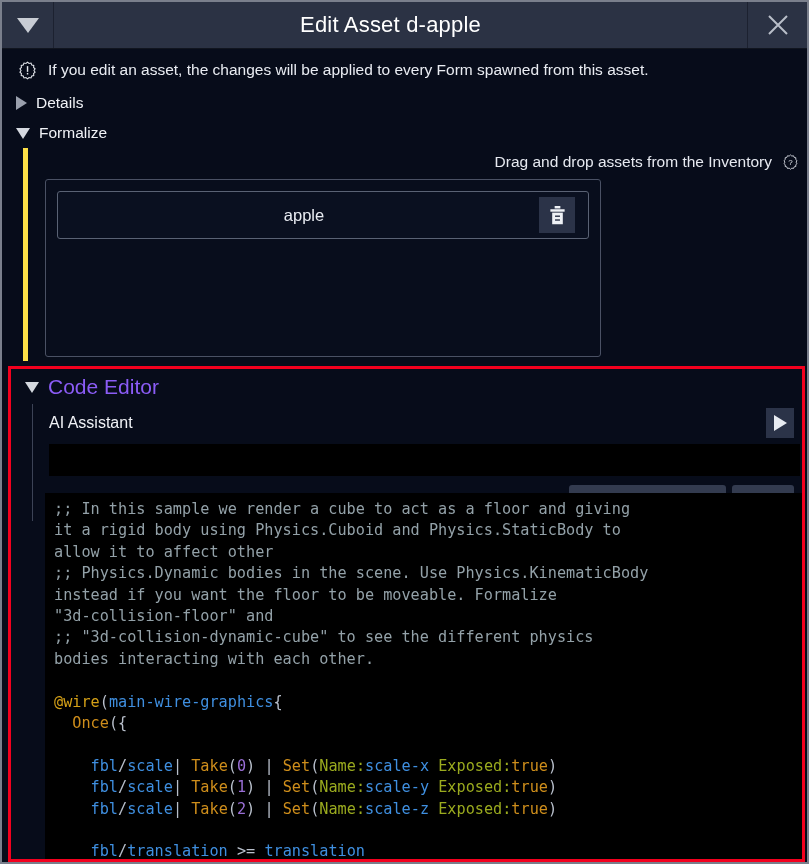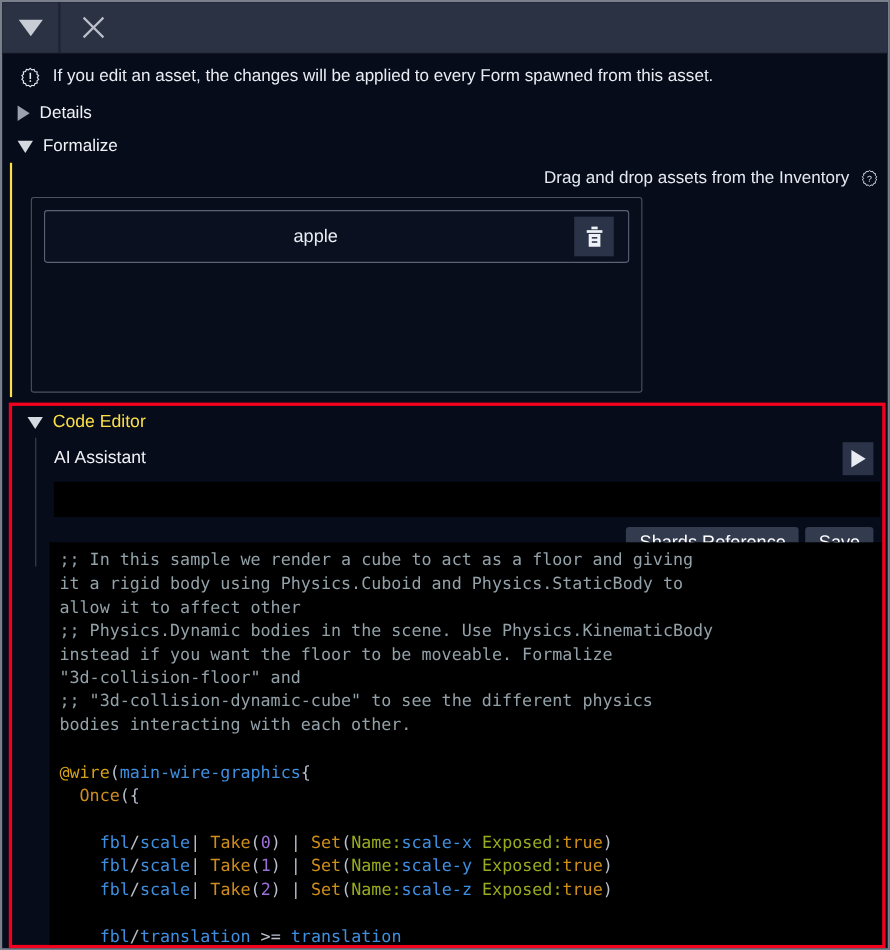--- a/index.html
+++ b/index.html
@@ -94,23 +94,23 @@
   .tri-down-sm {
     width: 0; height: 0;
     border-left: 7px solid transparent;
     border-right: 7px solid transparent;
     border-top: 11px solid #d5d9e0;
   }
 
   
   .refs-wrap {
     position: relative;
-    margin-left: 7px;
+    margin-left: 21px;
     padding-left: 17px;
-    border-left: 2px solid #fde047;
+    border-left: 5px solid #fde047;
     padding-bottom: 4px;
   }
   .drag-hint {
     display: flex;
     align-items: center;
     justify-content: flex-end;
     gap: 10px;
     padding: 5px 8px 8px 0;
     color: #e6e9f0;
     font-size: 15.5px;
@@ -153,22 +153,22 @@
     height: 496px;
     border: 3px solid #f3001e;
     background: #070c1a;
     overflow: hidden;
   }
   .ce-head {
     display: flex;
     align-items: center;
     gap: 9px;
     padding: 6px 0 5px 14px;
-    color: #fde047;
-    font-size: 16px;
+    color: #8b5cf6;
+    font-size: 21px;
   }
   .ce-inner {
     margin-left: 21px;
     padding-left: 16px;
     border-left: 1px solid #3c4356;
   }
   .ai-row {
     display: flex;
     align-items: center;
     padding: 4px 0 6px 0;
@@ -244,20 +244,21 @@
 </style>
 </head>
 <body>
 
 <div class="window">
 
   <div class="titlebar">
     <div class="titlebar-collapse">
       <div class="tri-down"></div>
     </div>
+    <div class="titlebar-title">Edit Asset d-apple</div>
     <div class="titlebar-close">
       <svg width="30" height="30" viewBox="0 0 30 30">
         <path d="M6 6 L24 24 M24 6 L6 24" stroke="#b9bec9" stroke-width="2" fill="none"></path>
       </svg>
     </div>
   </div>
 
   <div class="body">
 
     <div class="notice">

